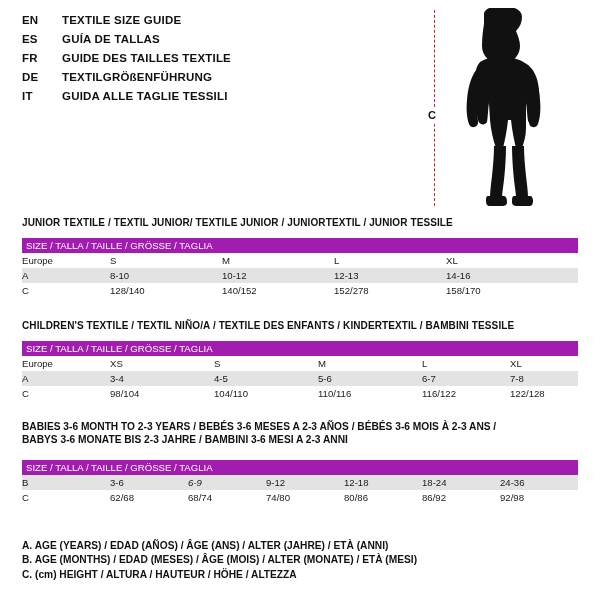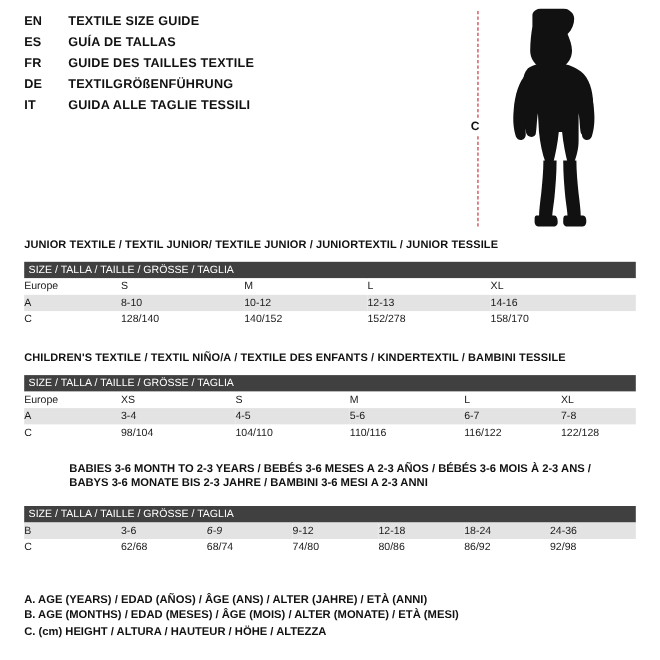--- a/index.html
+++ b/index.html
@@ -97,21 +97,21 @@
     font-size: 9.6px;
     color: #1a1a1a;
   }
   table.size-table td {
     padding: 0;
     height: 15px;
     vertical-align: middle;
     white-space: nowrap;
   }
   .hdr-row td {
-    background: #404040;
+    background: #a21caf;
     color: #ffffff;
     font-size: 9.6px;
     font-weight: normal;
     height: 16px;
   }
   .hdr-row td.hdr-first {
     padding-left: 4px;
   }
   .row-alt td {
     background: #e3e3e3;
@@ -126,21 +126,20 @@
 
   
   .babies-label {
     position: absolute;
     left: 22px;
     font-size: 10.2px;
     font-weight: bold;
     color: #111;
     line-height: 13px;
     white-space: nowrap;
-    margin-left: 41px;
   }
 
   
   .footnotes {
     position: absolute;
     left: 22px;
     bottom: 18px;
     font-size: 10.2px;
     font-weight: bold;
     color: #111;

